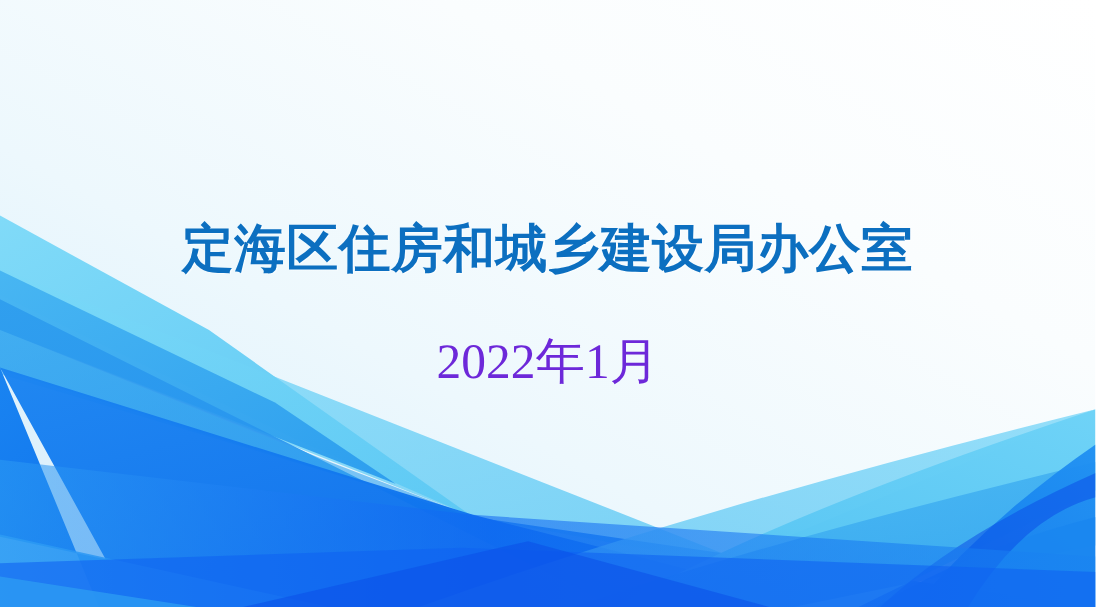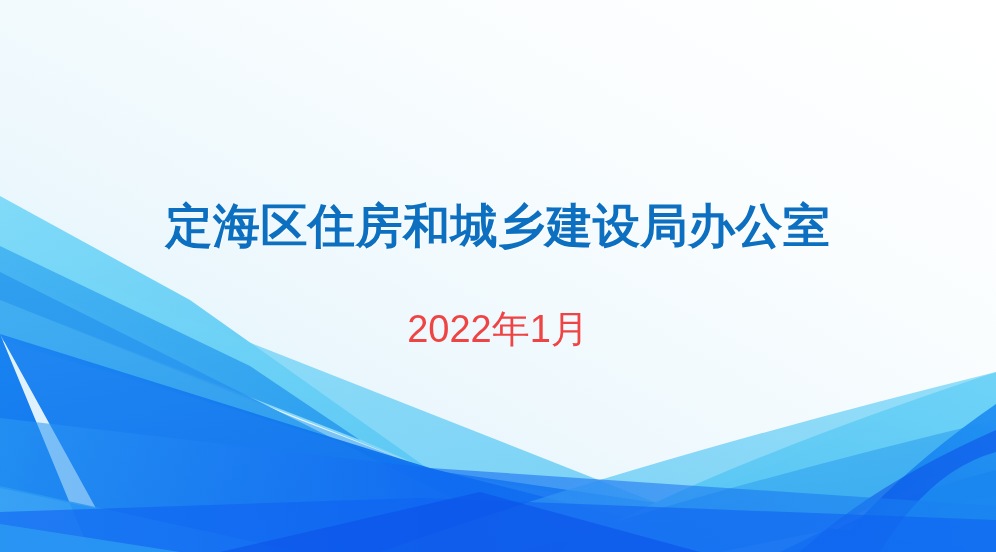--- a/index.html
+++ b/index.html
@@ -41,25 +41,26 @@
     color: #0C6FC0;
     white-space: nowrap;
     text-shadow: 1px 1px 0 rgba(255,255,255,0.55);
   }
   #subtitle {
     position: absolute;
     left: 0;
     right: 0;
     top: 305px;
     text-align: center;
-    font-size: 38px;
+    font-size: 45px;
     line-height: 48px;
     font-weight: normal;
-    color: #ef4444;
+    color: #6d28d9;
     white-space: nowrap;
+    font-family: Liberation Serif, serif;
   }
 </style>
 </head>
 <body>
 
 <div id="slide">
 
   <svg id="bg-art" viewBox="0 0 996 552" preserveAspectRatio="none">
     <defs>
       <linearGradient id="skyGrad" x1="0" y1="1" x2="1" y2="0">

